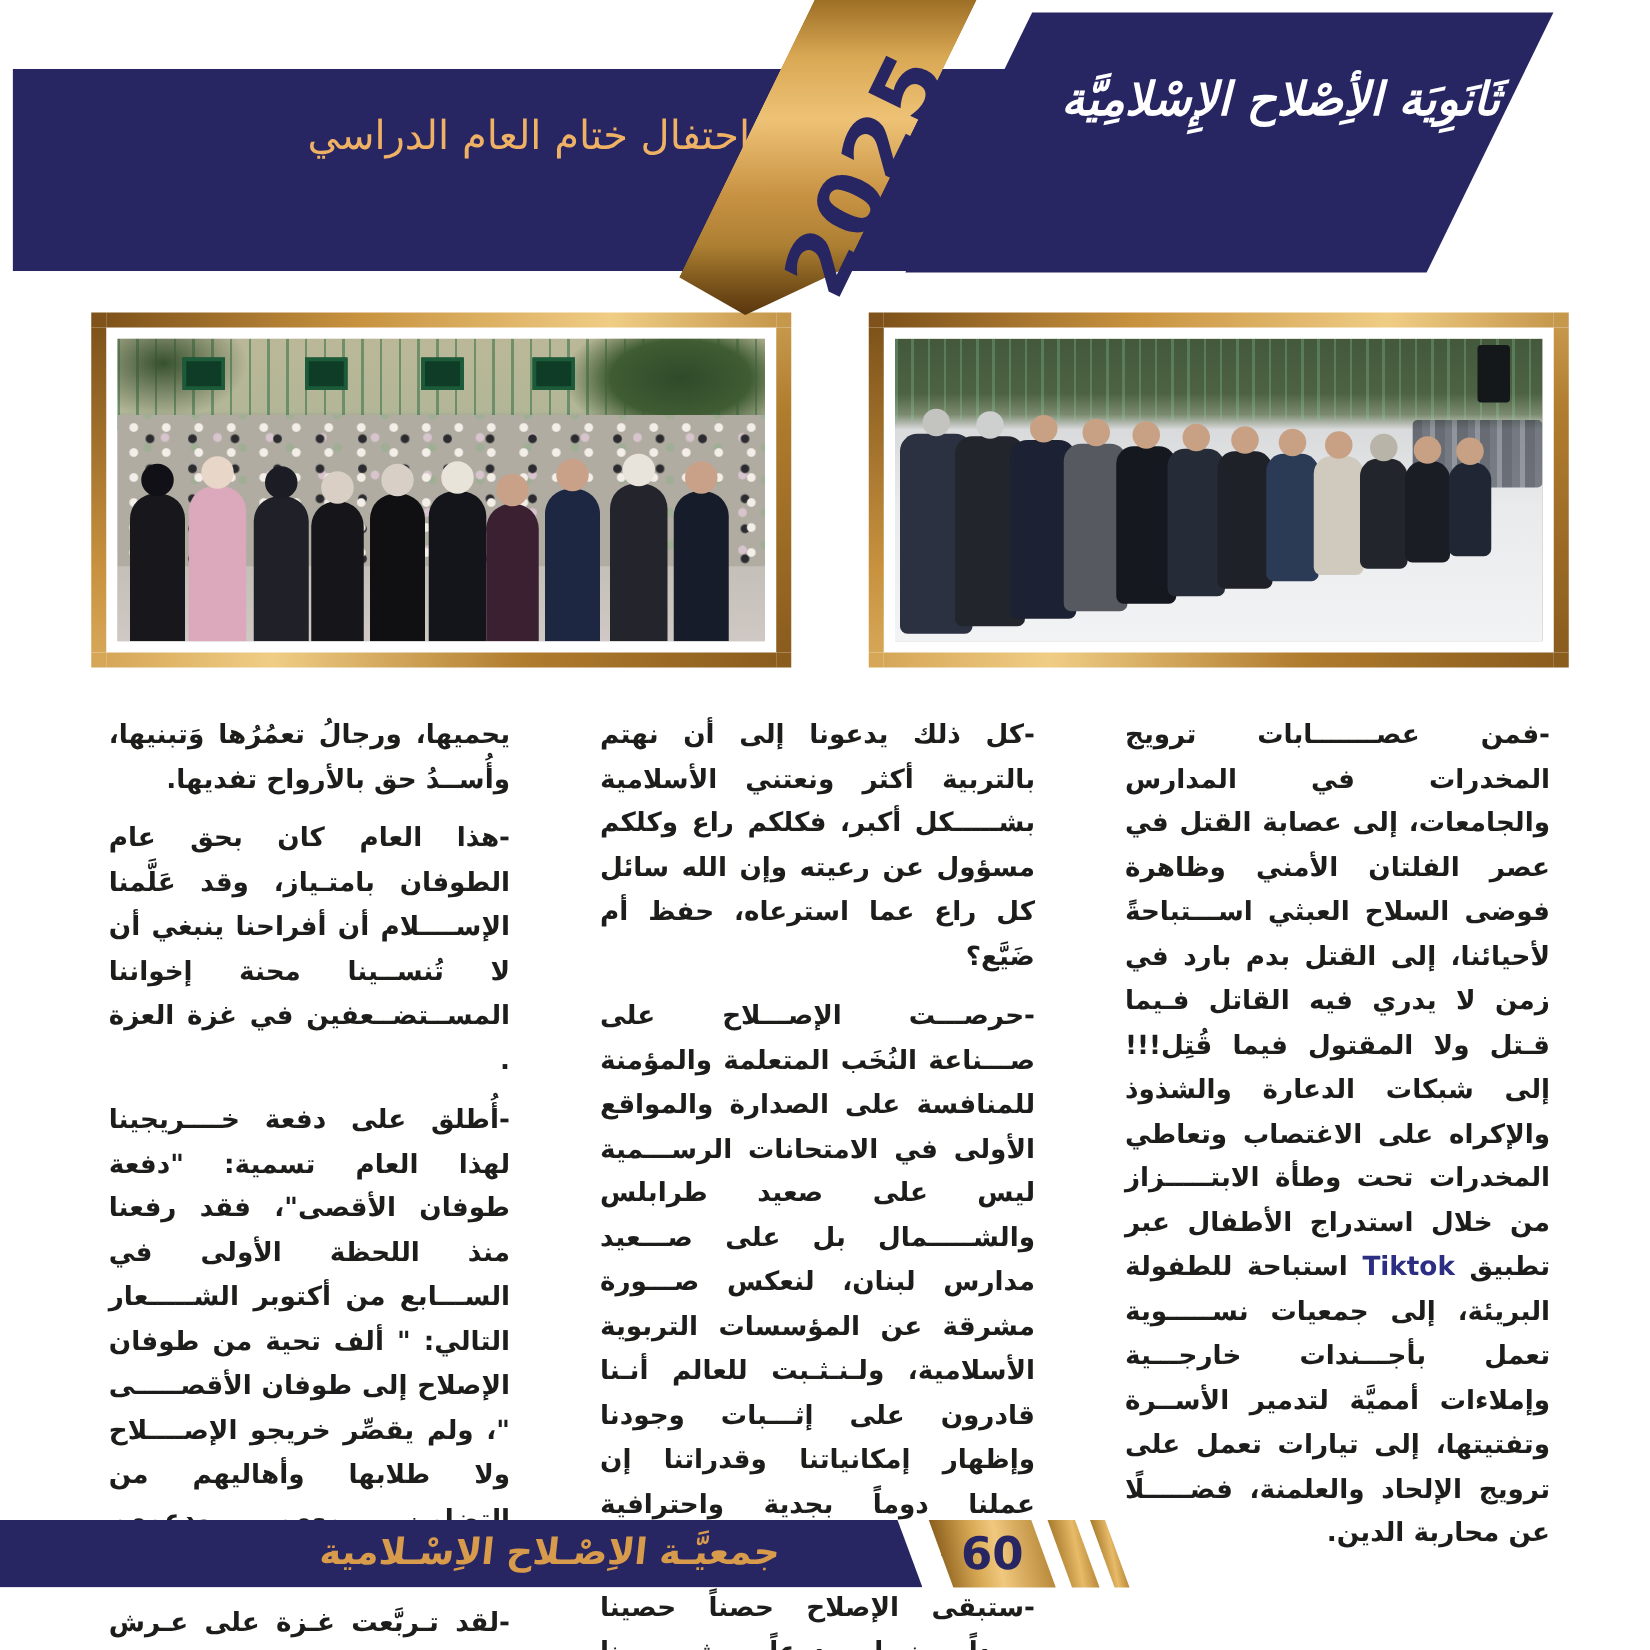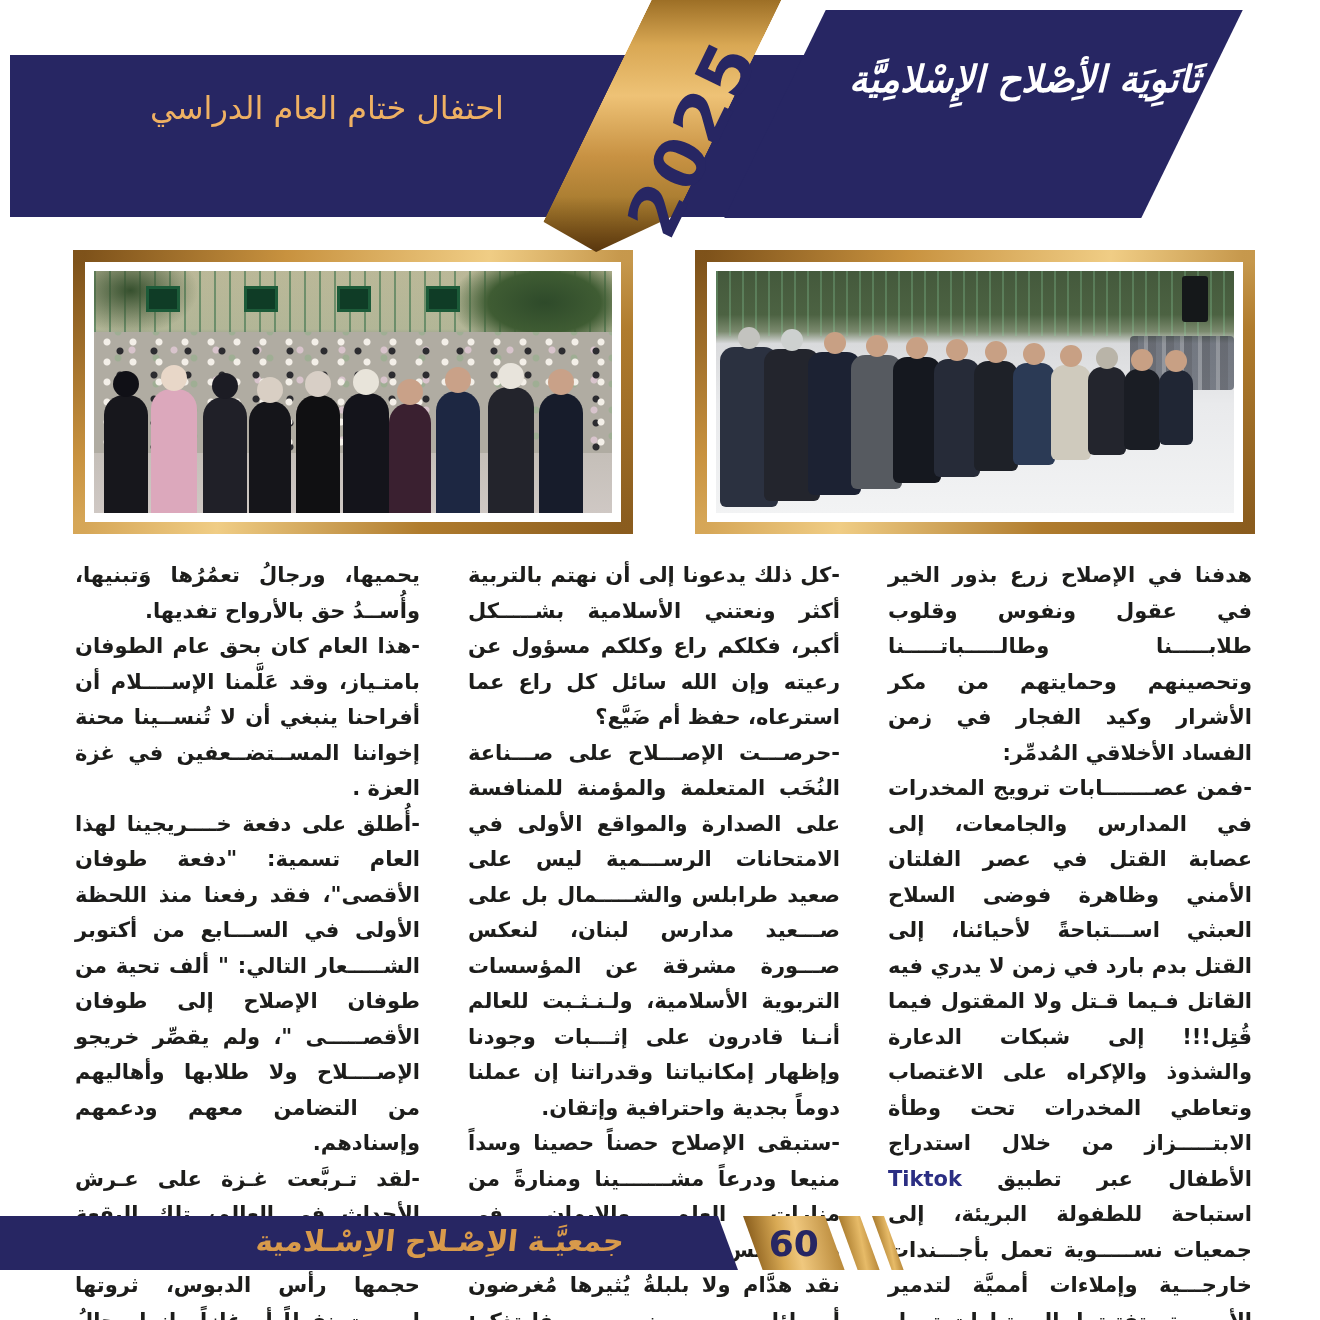--- a/index.html
+++ b/index.html
@@ -6,21 +6,21 @@
     --navy:#272663; --title_gold:#efb163; --tan:#eba987;
     --footer_gold:#d89a4b; --tiktok_blue:#2b2e83; --text:#1d1d1b;
   }
   html,body{margin:0;padding:0;background:#ffffff;}
   .page{position:relative;width:1320px;height:1320px;background:#fff;overflow:hidden;
         font-family:"DejaVu Sans",sans-serif;}
 
   
   .band-left{position:absolute;left:10px;top:55px;width:800px;height:162px;background:var(--navy);
              clip-path:polygon(0 0,100% 0,calc(100% - 76px) 100%,0 100%);z-index:1;}
-  .band-title{position:absolute;left:150px;top:86px;width:450px;text-align:left;direction:rtl;
+  .band-title{position:absolute;left:150px;top:86px;width:450px;text-align:right;direction:rtl;
               color:var(--title_gold);font-size:32px;line-height:45px;z-index:2;}
   .band-right{position:absolute;left:775px;top:10px;width:417px;height:208px;background:var(--navy);
               transform:skewX(-26deg);z-index:2;}
   .school-name{position:absolute;left:780px;top:58px;width:420px;text-align:right;z-index:3;font-style:italic;}
   .school-ar{color:#ffffff;font-size:37px;font-weight:bold;direction:rtl;white-space:nowrap;}
   .school-en{margin-top:12px;color:var(--tan);font-size:23px;font-weight:bold;letter-spacing:3px;
              font-family:"Liberation Serif",serif;white-space:nowrap;}
   .ribbon{position:absolute;left:590px;top:0;width:130px;height:252px;transform:skewX(-26deg);z-index:4;
           background:linear-gradient(to bottom,#9d6f26,#d9a854 18%,#eec276 38%,#c89243 62%,#a1772c 85%,#8a5f1d),
                      linear-gradient(to top,rgba(90,55,10,.55),transparent 22%);
@@ -68,21 +68,21 @@
   .rp-speaker{position:absolute;right:5%;top:2%;width:26px;height:46px;background:#15181a;border-radius:3px;}
   .rp-far{position:absolute;right:0;top:27%;width:20%;height:22%;opacity:.65;border-radius:4px;
           background:repeating-linear-gradient(90deg,#2a2f3a 0 8px,#3c4350 8px 14px,#6a6f78 14px 18px);}
   .sfig{position:absolute;border-radius:14px 14px 6px 6px;background:var(--b);}
   .sfig::before{content:"";position:absolute;top:-20px;left:50%;transform:translateX(-50%);
                 width:22px;height:22px;border-radius:50%;background:var(--h);}
 
   
   .column{position:absolute;top:558px;direction:rtl;text-align:justify;color:var(--text);
           font-weight:bold;font-size:21px;line-height:35.5px;}
-  .column p{margin:0;}
+  .column p{margin:12px;}
   .col-right{left:888px;width:364px;}
   .col-middle{left:468px;width:372px;}
   .col-left{left:75px;width:345px;}
   .hl{color:var(--tiktok_blue);}
 
   
   .footer-band{position:absolute;left:0;top:1216px;width:738px;height:54px;background:var(--navy);
                clip-path:polygon(0 0,calc(100% - 20px) 0,100% 100%,0 100%);}
   .footer-callig{position:absolute;left:250px;top:1224px;width:380px;text-align:center;direction:rtl;
                  color:var(--footer_gold);font-size:29px;font-weight:bold;transform:skewX(-6deg);
@@ -151,21 +151,20 @@
       <div class="sfig" style="--b:#1e2128;--h:#c8a084;left:258px;bottom:42px;width:44px;height:110px"></div>
       <div class="sfig" style="--b:#2b3a55;--h:#c8a084;left:297px;bottom:48px;width:42px;height:102px"></div>
       <div class="sfig" style="--b:#cfcabd;--h:#c8a084;left:335px;bottom:53px;width:40px;height:95px"></div>
       <div class="sfig" style="--b:#23252d;--h:#b9b4a8;left:372px;bottom:58px;width:38px;height:88px"></div>
       <div class="sfig" style="--b:#1a1d24;--h:#c8a084;left:408px;bottom:63px;width:36px;height:81px"></div>
       <div class="sfig" style="--b:#202634;--h:#c8a084;left:443px;bottom:68px;width:34px;height:75px"></div>
     </div>
   </div>
 
   <div class="column col-right">
-      <p><span>هدفنا في الإصلاح زرع بذور الخير في عقول ونفوس وقلوب طلابـــــنا وطالـــــباتـــــنا وتحصينهم وحمايتهم من مكر الأشرار وكيد الفجار في زمن الفساد الأخلاقي المُدمِّر:</span></p>
       <p><span>-فمن عصـــــــابات ترويج المخدرات في المدارس والجامعات، إلى عصابة القتل في عصر الفلتان الأمني وظاهرة فوضى السلاح العبثي اســـتباحةً لأحيائنا، إلى القتل بدم بارد في زمن لا يدري فيه القاتل فـيما قـتل ولا المقتول فيما قُتِل!!! إلى شبكات الدعارة والشذوذ والإكراه على  الاغتصاب وتعاطي المخدرات تحت وطأة الابتـــــزاز من خلال استدراج الأطفال عبر تطبيق </span><span class="hl">Tiktok</span><span> استباحة للطفولة البريئة، إلى جمعيات نســـــوية تعمل بأجـــندات خارجـــية وإملاءات أمميَّة لتدمير الأســرة وتفتيتها،  إلى تيارات تعمل على ترويج الإلحاد والعلمنة، فضـــــلًا عن محاربة الدين.</span></p>
     </div>
   <div class="column col-middle">
       <p><span>-كل ذلك يدعونا إلى أن نهتم بالتربية أكثر ونعتني الأسلامية بشـــــكل أكبر، فكلكم راع وكلكم مسؤول عن رعيته وإن الله سائل كل راع عما استرعاه، حفظ أم ضَيَّع؟</span></p>
       <p><span>-حرصـــت الإصـــلاح على صـــناعة النُخَب المتعلمة والمؤمنة للمنافسة على الصدارة والمواقع الأولى في الامتحانات الرســـمية ليس على صعيد طرابلس والشـــــمال بل على صـــعيد مدارس لبنان، لنعكس صـــورة مشرقة عن المؤسسات التربوية الأسلامية، ولـنـثـبت للعالم أنـنا قادرون على إثـــبات وجودنا وإظهار إمكانياتنا وقدراتنا إن عملنا دوماً بجدية واحترافية وإتقان.</span></p>
       <p><span>-ستبقى الإصلاح حصناً حصينا وسداً منيعا ودرعاً مشـــــــينا ومنارةً من منارات العلم والإيمان في طــــرابلس ولبنان والعالم لا يضيرها نقد هدَّام ولا بلبلةُ يُثيرها مُغرضون أو لئام، ومن نســــي فليتذكر: للإصلاح ربُّ</span></p>
     </div>
   <div class="column col-left">
       <p><span>يحميها، ورجالُ تعمُرُها وَتبنيها، وأُســدُ حق بالأرواح تفديها.</span></p>
       <p><span>-هذا العام كان بحق عام الطوفان بامتـياز، وقد عَلَّمنا الإســــلام أن أفراحنا ينبغي أن لا تُنســينا محنة إخواننا المســتضــعفين في غزة العزة .</span></p>

